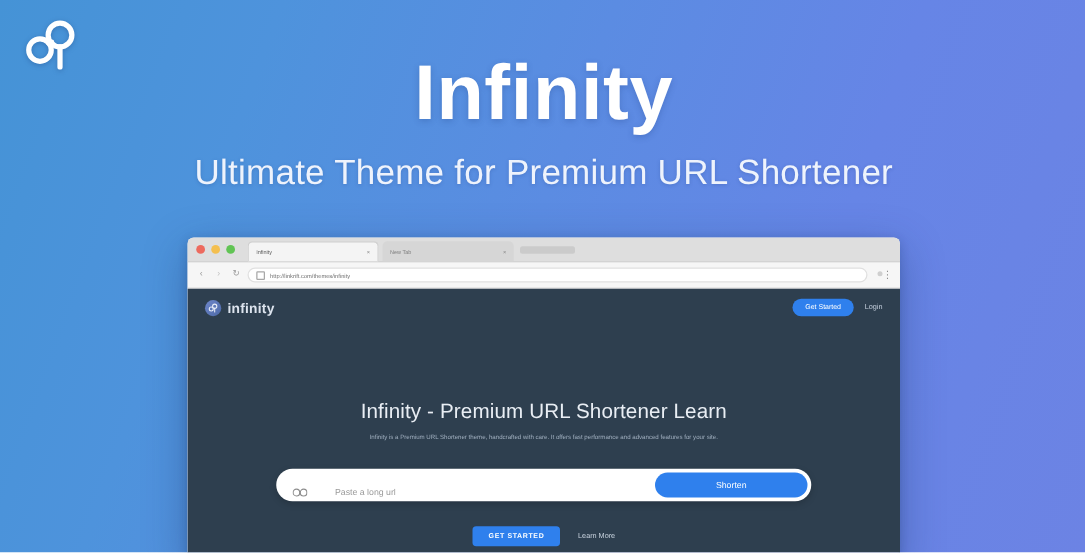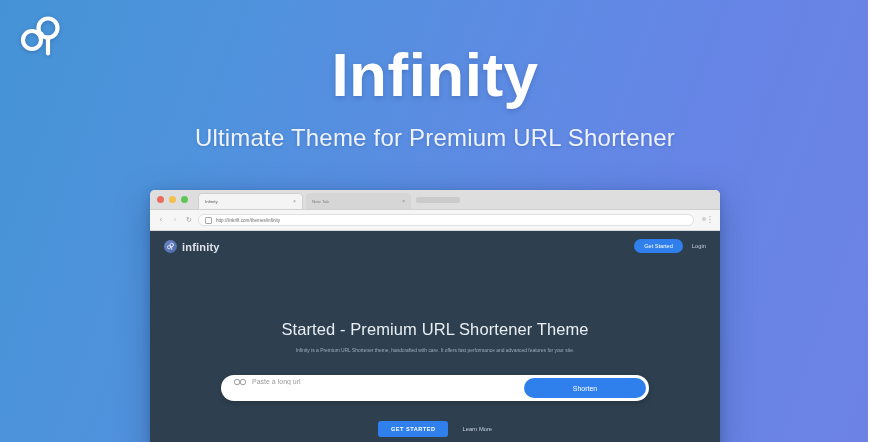--- a/index.html
+++ b/index.html
@@ -41,21 +41,21 @@
     font-size: 62px;
     line-height: 70px;
     font-weight: bold;
     color: #ffffff;
     letter-spacing: 0.5px;
     text-shadow: 0 2px 5px rgba(35,70,140,0.30);
     margin: 0;
   }
   #main-subtitle {
     margin: 16px 0 0 0;
-    font-size: 24px;
+    font-size: 28px;
     line-height: 24px;
     color: #EEF3FC;
     font-weight: normal;
     letter-spacing: 0.2px;
     text-shadow: 0 1px 3px rgba(35,70,140,0.28);
   }
   
   #browser-window {
     position: absolute;
     left: 150px;
@@ -276,22 +276,22 @@
     border-radius: 13px;
     display: flex;
     align-items: center;
     padding: 3px;
     box-sizing: border-box;
     box-shadow: 0 2px 6px rgba(0,0,0,0.18);
   }
   #shorten-input-wrap {
     flex: 1;
     display: flex;
-    align-items: flex-start;
-    gap: 6px;
+    align-items: flex-end;
+    gap: 22px;
     padding-left: 10px;
     height: 100%;
   }
   #link-icon { flex: none; display: block; }
   #shorten-input {
     flex: 1;
     border: none;
     outline: none;
     background: transparent;
     font-family: "Liberation Sans", sans-serif;
@@ -402,21 +402,21 @@
           </span>
           <span id="site-logo-text">infinity</span>
         </div>
         <div id="site-nav">
           <span id="nav-get-started">Get Started</span>
           <span id="nav-login">Login</span>
         </div>
       </div>
 
       <div id="hero">
-        <div id="hero-title">Started - Premium URL Shortener Theme</div>
+        <div id="hero-title">Infinity - Premium URL Shortener Learn</div>
         <div id="hero-subtitle">Infinity is a Premium URL Shortener theme, handcrafted with care. It offers fast performance and advanced features for your site.</div>
 
         <div id="shorten-form">
           <div id="shorten-input-wrap">
             <span>
               <svg id="link-icon" width="12" height="8" viewBox="0 0 24 16">
                 <g fill="none" stroke="#8D8D8D" stroke-width="1.8">
                   <rect x="1" y="2.5" width="10.5" height="11" rx="5.25"></rect>
                   <rect x="12.5" y="2.5" width="10.5" height="11" rx="5.25"></rect>
                 </g>

